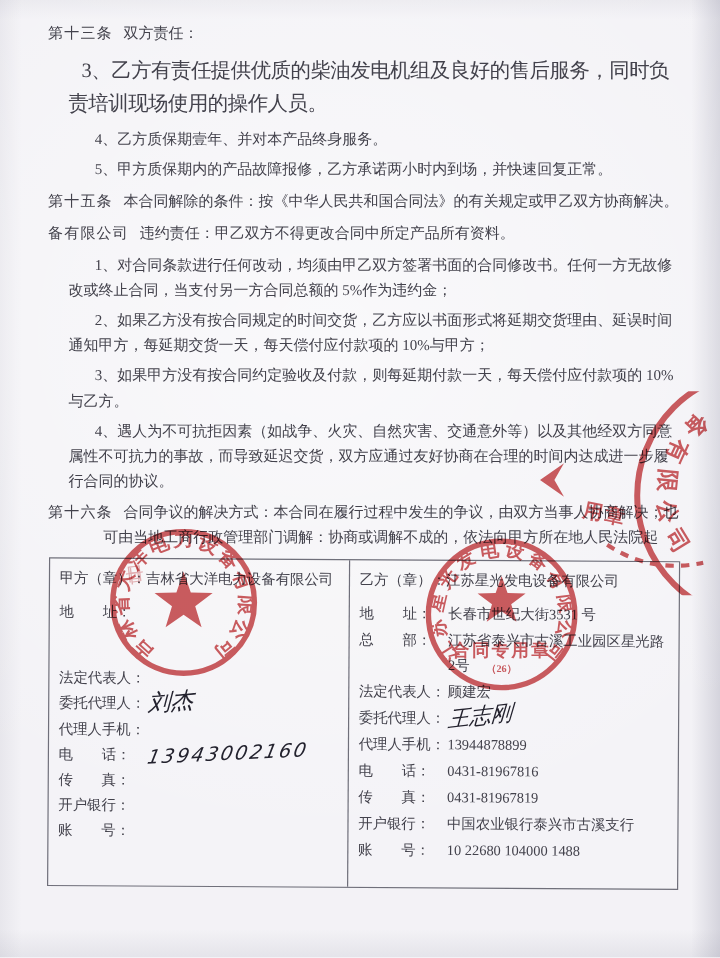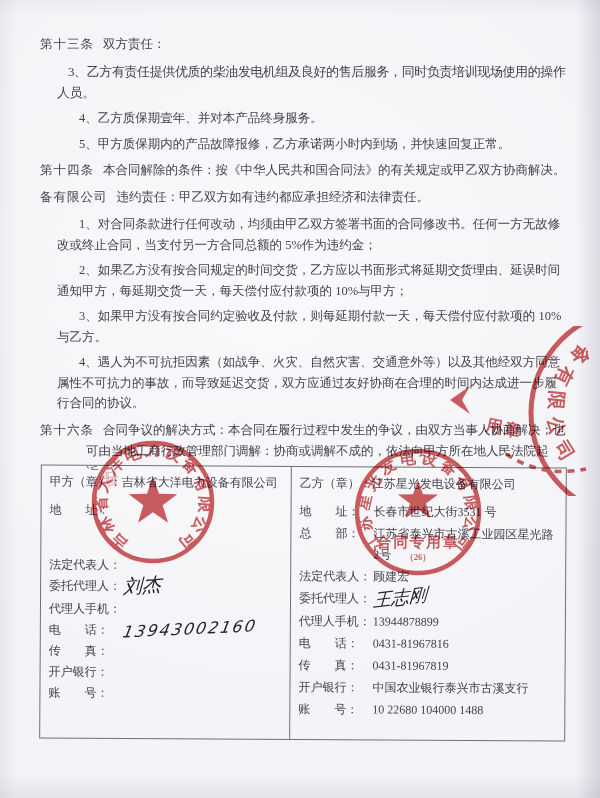--- a/index.html
+++ b/index.html
@@ -13,26 +13,26 @@
     position:relative;width:600px;height:798px;overflow:hidden;
     color:var(--ink);
     font-family:"Liberation Serif","DejaVu Serif",serif;
     background:
       radial-gradient(130% 90% at 45% 35%, rgba(255,255,255,.55), rgba(255,255,255,0) 60%),
       linear-gradient(to right, rgba(160,160,175,.14), rgba(0,0,0,0) 3%, rgba(0,0,0,0) 96%, rgba(125,125,148,.26)),
       linear-gradient(to bottom, rgba(150,150,165,.10), rgba(0,0,0,0) 2%, rgba(0,0,0,0) 97%, rgba(140,140,160,.14)),
       var(--paper);
   }
   
-  .clauses{position:absolute;left:40px;top:28px;width:528px;height:442px;overflow:hidden;
+  .clauses{position:absolute;left:40px;top:12px;width:528px;height:442px;overflow:hidden;
     font-size:12.5px;line-height:1.66;}
   .clause{padding-left:46px;text-indent:-46px;margin:6px 0;}
   .cnum{padding-right:9px;letter-spacing:1px;}
   .item{padding-left:17px;text-indent:22px;margin:4.5px 0;}
-  .item.tight{font-size:13px;letter-spacing:-.4px;text-indent:11px;}
+  .item.tight{font-size:17px;letter-spacing:-.4px;text-indent:11px;}
   
   .sig-table{position:absolute;top:466px;left:40px;width:524px;height:272px;
     border:1.5px solid #6f6f7a;display:flex;font-size:12px;transform:rotate(.35deg);
     background:rgba(255,255,255,.12);}
   .col{padding:6px 8px 0 8px;box-sizing:border-box;}
   .col-a{width:250px;border-right:1.5px solid #6f6f7a;}
   .col-b{flex:1;}
   .tparty{line-height:20px;margin-bottom:8px;white-space:nowrap;}
   .trow{display:flex;line-height:20px;margin:1px 0;}
   .col-b .trow{line-height:21px;}
@@ -61,25 +61,25 @@
   <div class="clauses">
 
     <div class="clause">
       <span class="cnum">第十三条</span><span>双方责任：</span>
     </div>
     <div class="item tight">3、乙方有责任提供优质的柴油发电机组及良好的售后服务，同时负责培训现场使用的操作人员。</div>
     <div class="item">4、乙方质保期壹年、并对本产品终身服务。</div>
     <div class="item">5、甲方质保期内的产品故障报修，乙方承诺两小时内到场，并快速回复正常。</div>
 
     <div class="clause">
-      <span class="cnum">第十四条</span><span>本合同解除的条件：按《中华人民共和国合同法》的有关规定或甲乙双方协商解决。</span>
-    </div>
-
-    <div class="clause">
-      <span class="cnum">备有限公司</span><span>违约责任：甲乙双方如有违约都应承担经济和法律责任。</span>
+      <span class="cnum">第十五条</span><span>本合同解除的条件：按《中华人民共和国合同法》的有关规定或甲乙双方协商解决。</span>
+    </div>
+
+    <div class="clause">
+      <span class="cnum">备有限公司</span><span>违约责任：甲乙双方不得更改合同中所定产品所有资料。</span>
     </div>
     <div class="item">1、对合同条款进行任何改动，均须由甲乙双方签署书面的合同修改书。任何一方无故修改或终止合同，当支付另一方合同总额的 5%作为违约金；</div>
     <div class="item">2、如果乙方没有按合同规定的时间交货，乙方应以书面形式将延期交货理由、延误时间通知甲方，每延期交货一天，每天偿付应付款项的 10%与甲方；</div>
     <div class="item">3、如果甲方没有按合同约定验收及付款，则每延期付款一天，每天偿付应付款项的 10%与乙方。</div>
     <div class="item">4、遇人为不可抗拒因素（如战争、火灾、自然灾害、交通意外等）以及其他经双方同意属性不可抗力的事故，而导致延迟交货，双方应通过友好协商在合理的时间内达成进一步履行合同的协议。</div>
 
     <div class="clause">
       <span class="cnum">第十六条</span><span>合同争议的解决方式：本合同在履行过程中发生的争议，由双方当事人协商解决；也可由当地工商行政管理部门调解：协商或调解不成的，依法向甲方所在地人民法院起诉。</span>
     </div>
 

